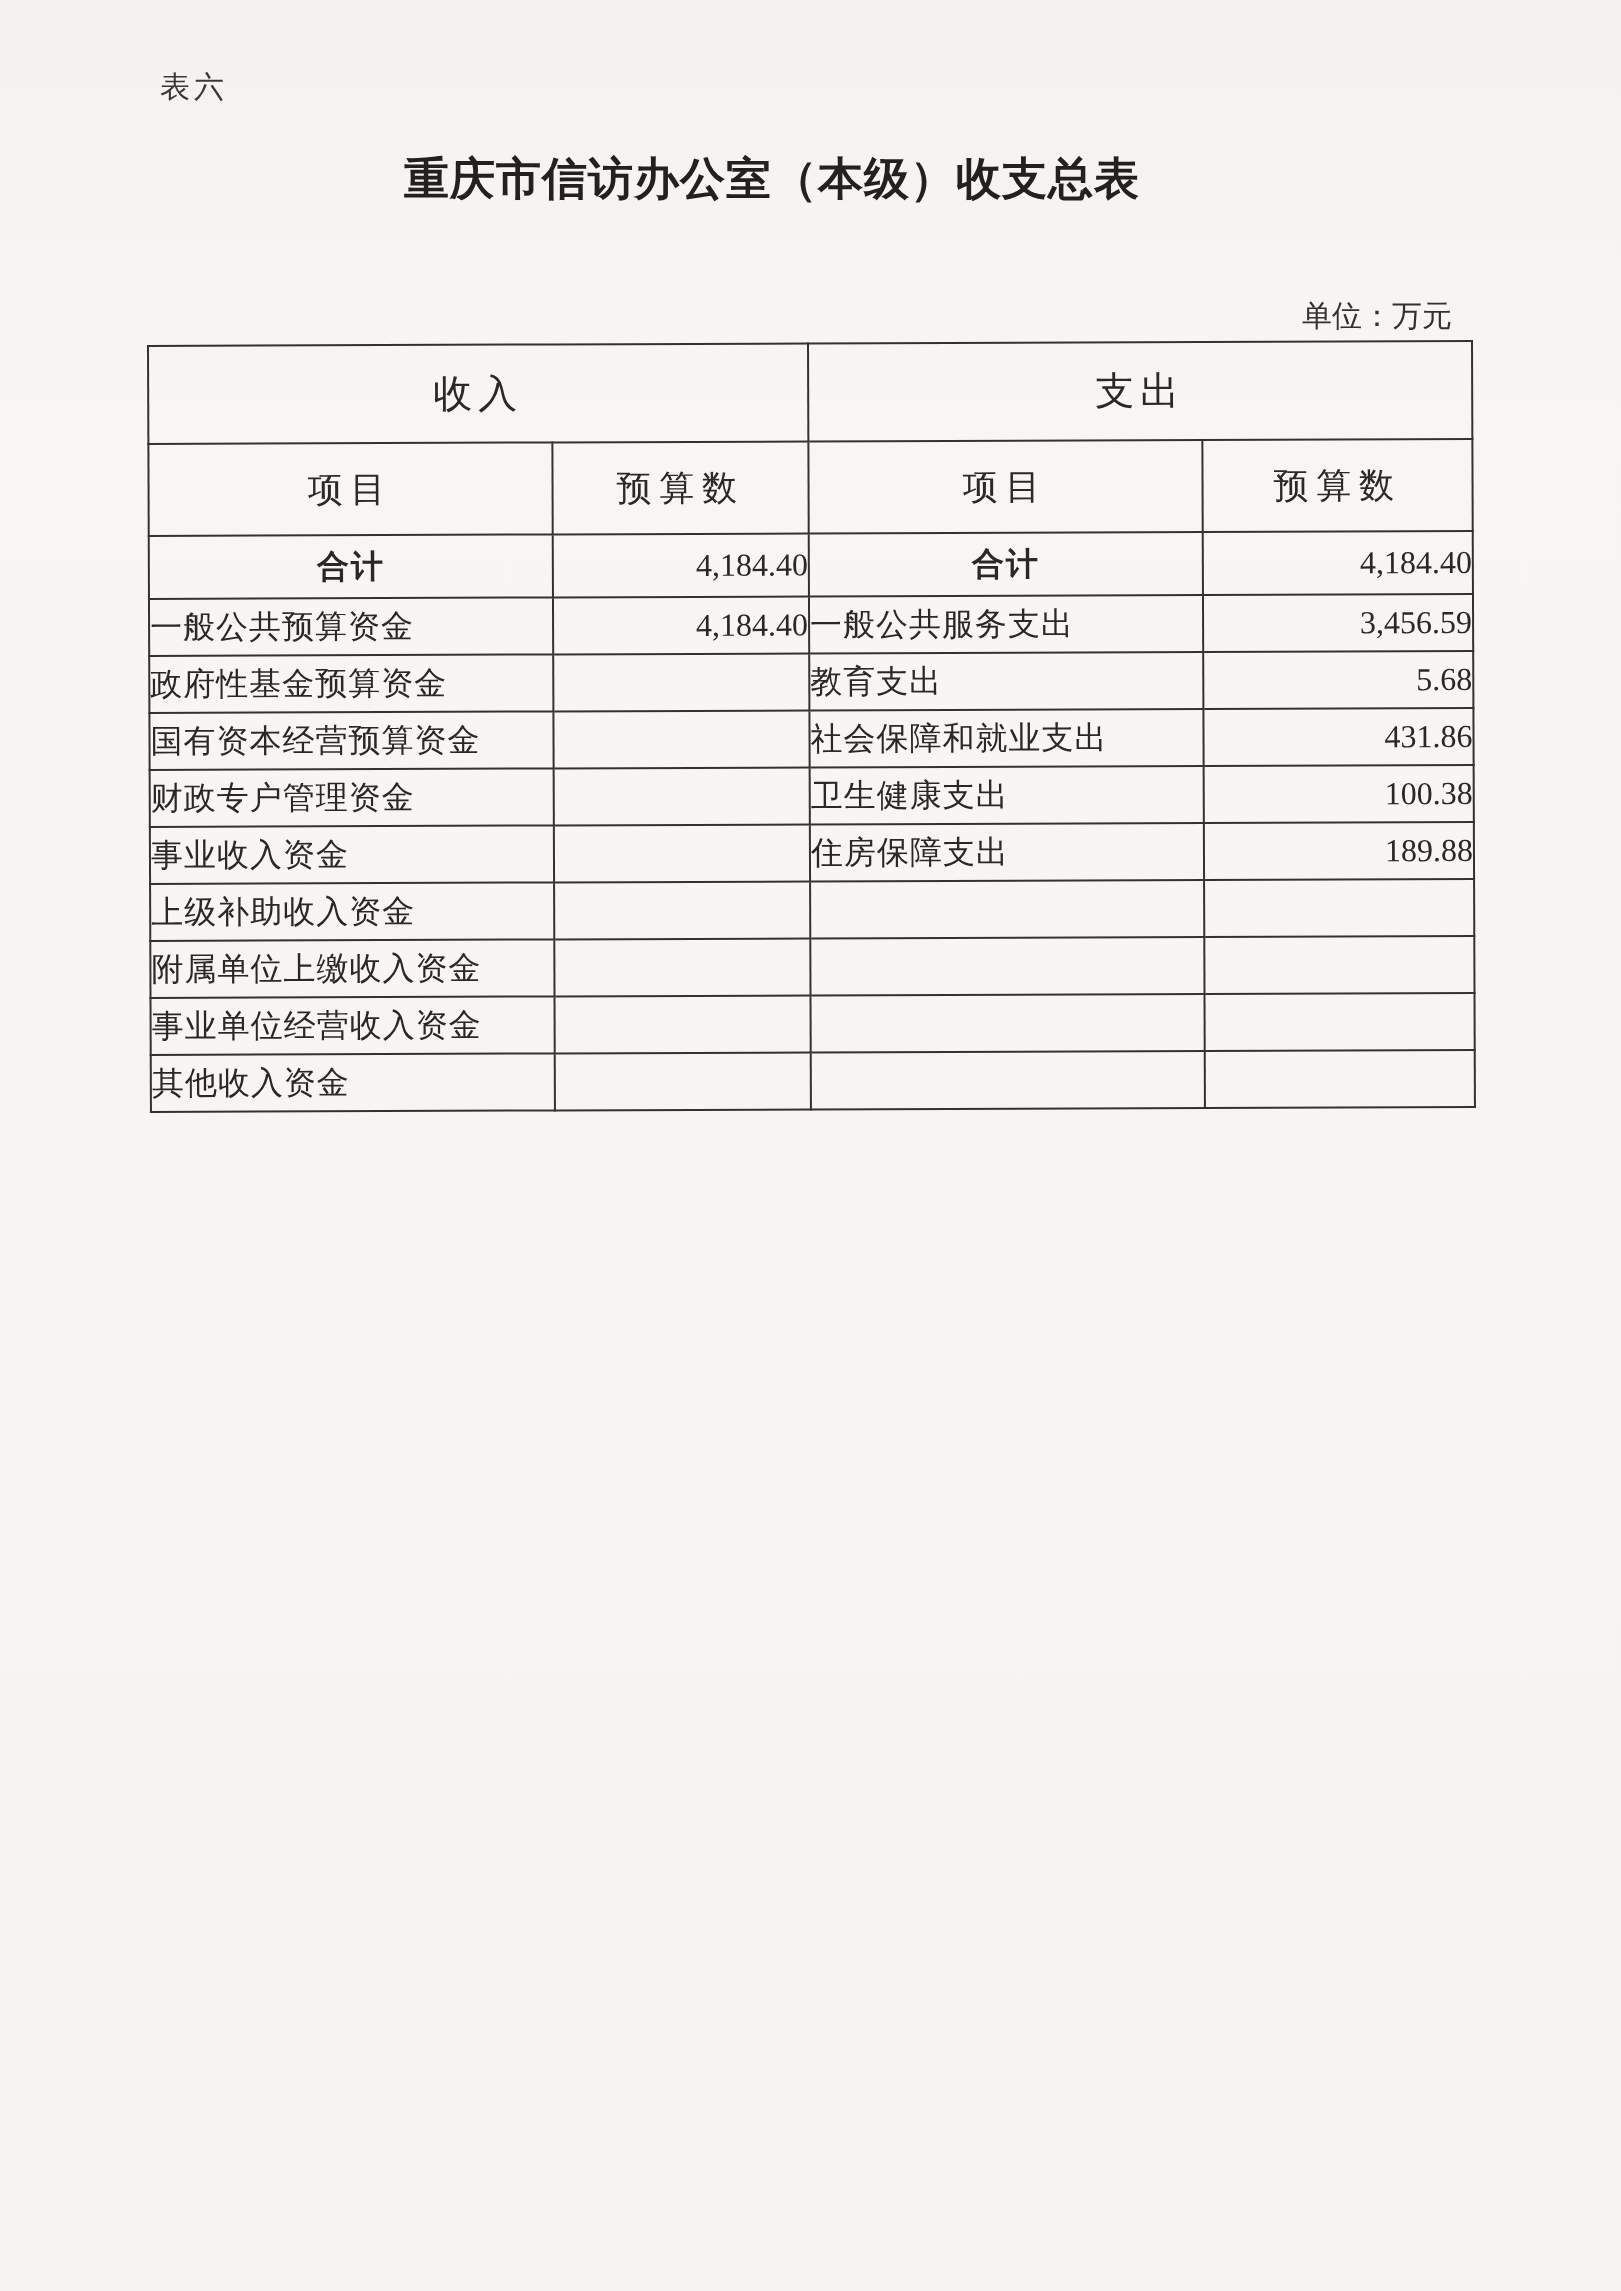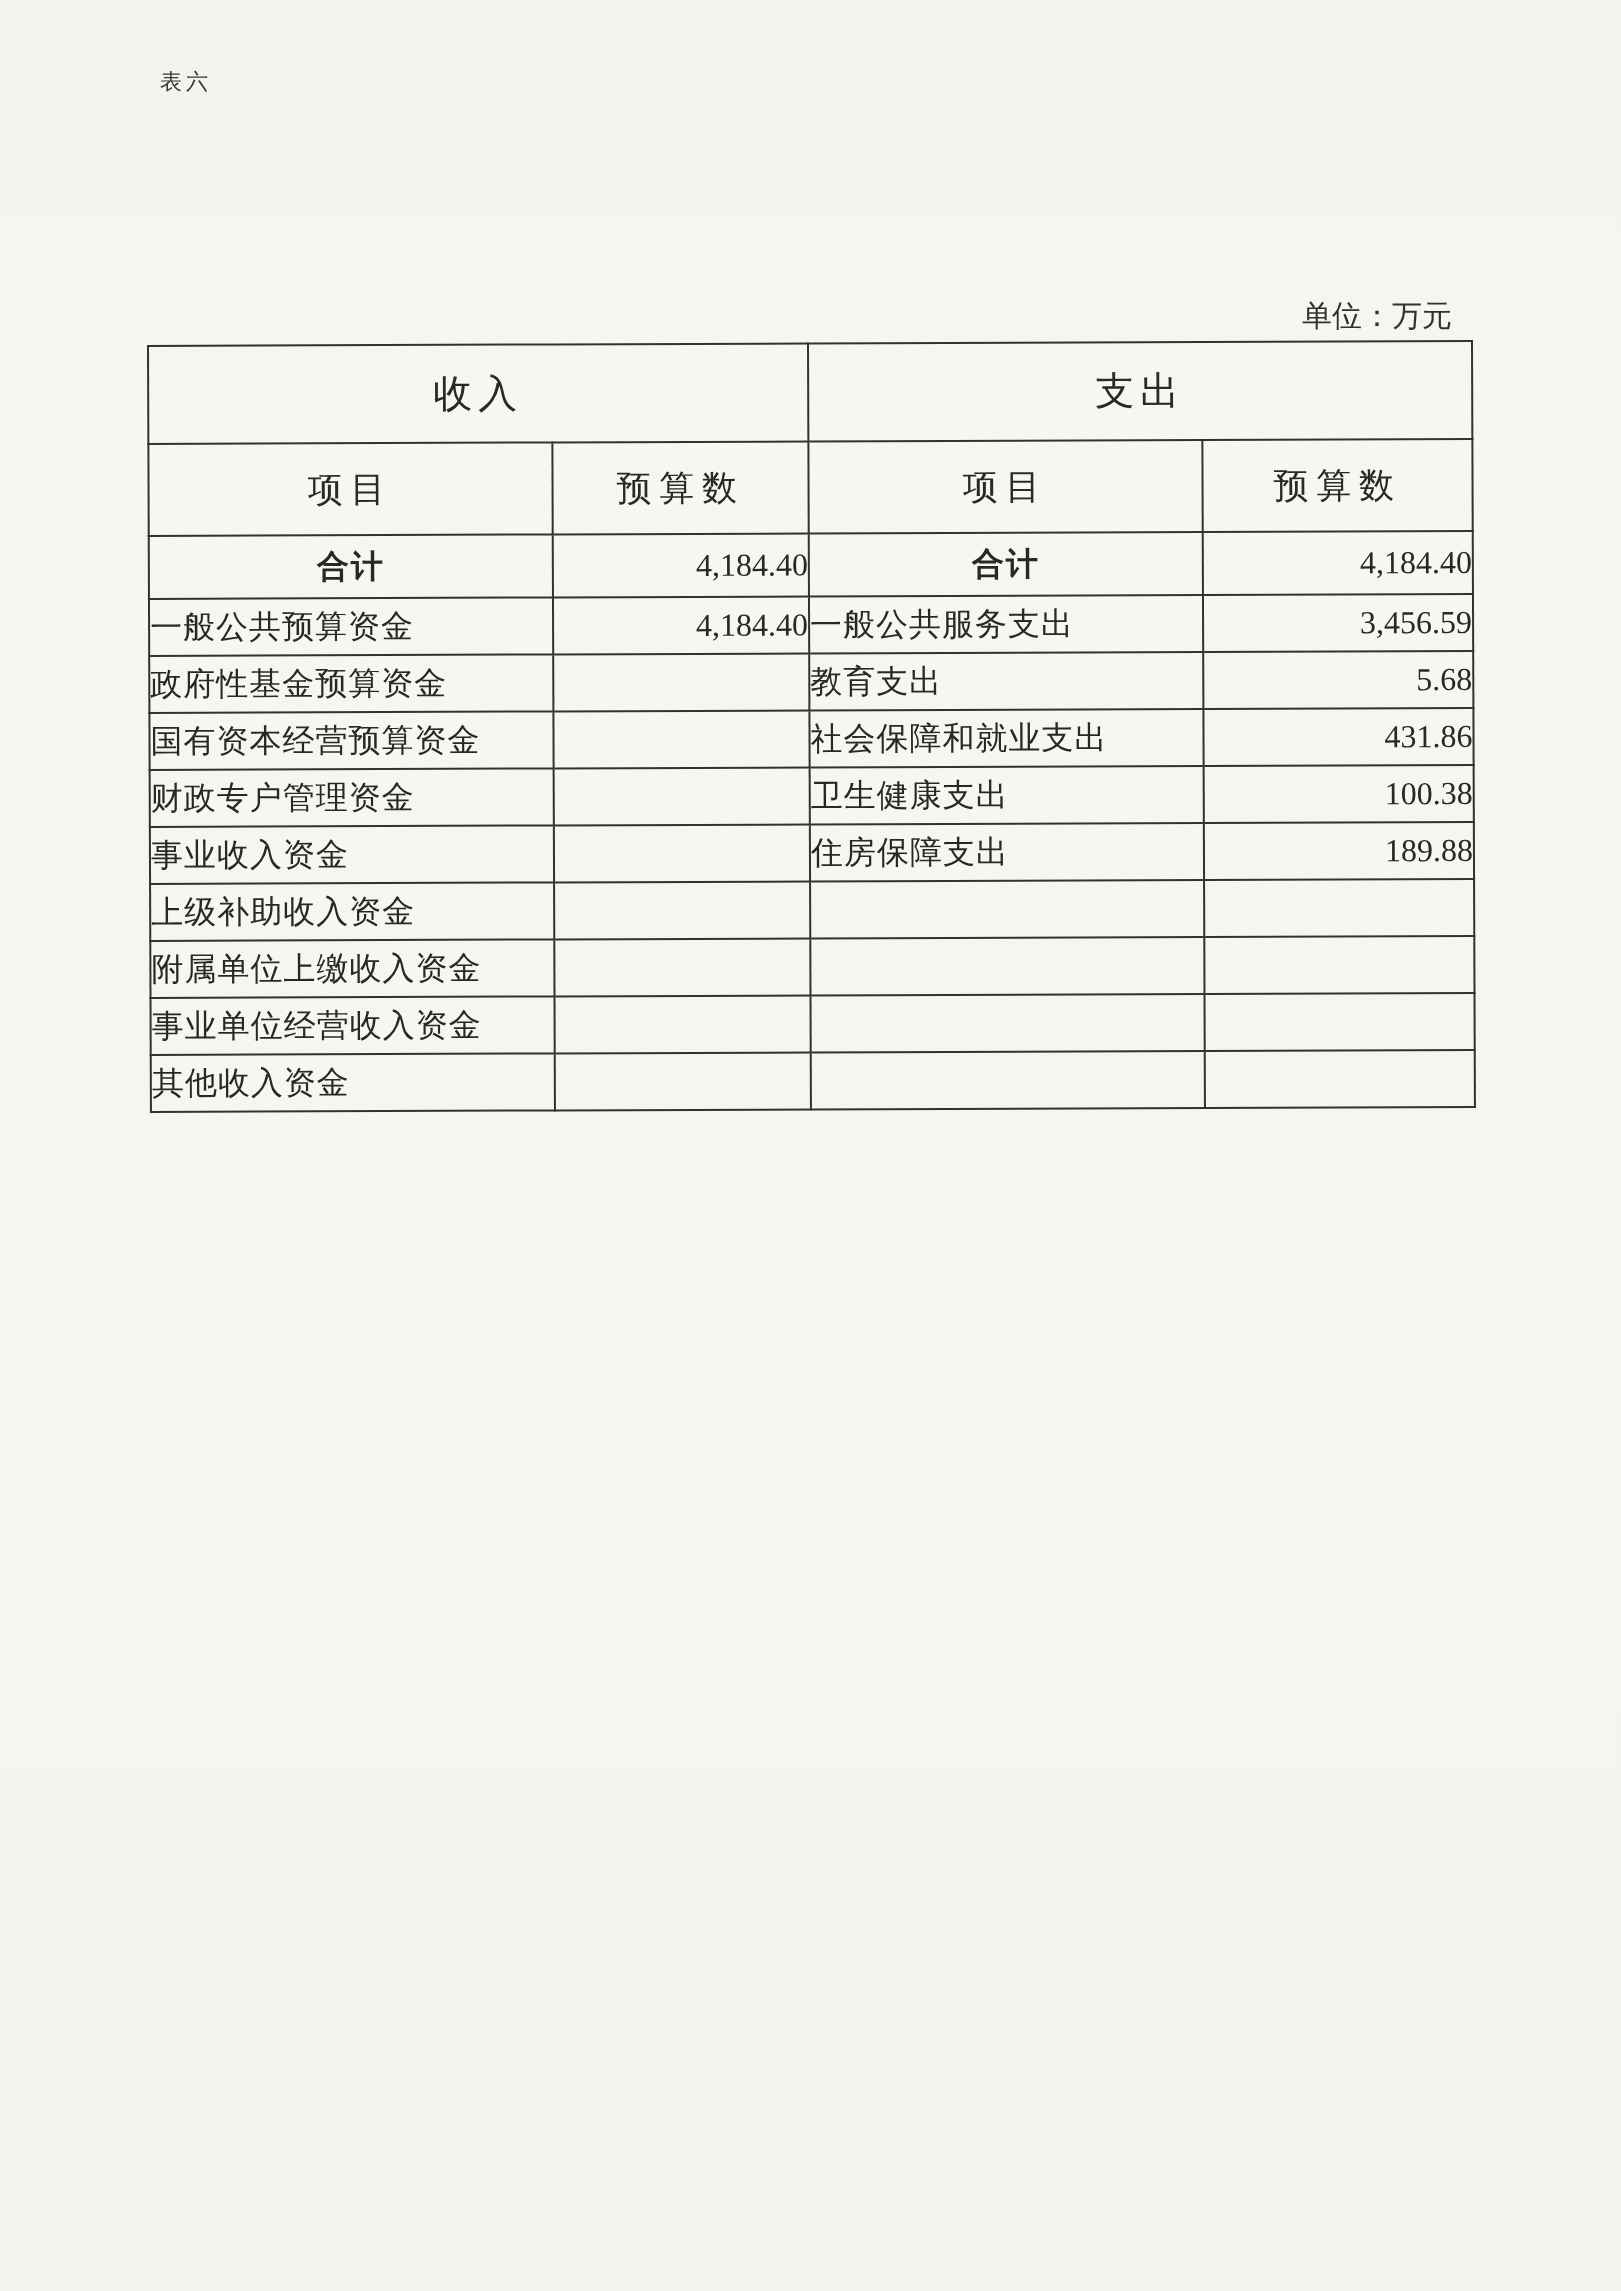--- a/index.html
+++ b/index.html
@@ -16,21 +16,21 @@
     overflow: hidden;
   }
   .page {
     position: absolute;
     inset: 0;
   }
   .corner-label {
     position: absolute;
     left: 160px;
     top: 67px;
-    font-size: 22px;
+    font-size: 30px;
     letter-spacing: 3.9px;
     color: #3a3835;
   }
   .doc-title {
     position: absolute;
     left: 404px;
     top: 149px;
     width: 716px;
     margin: 0;
     font-size: 45px;
@@ -113,20 +113,21 @@
     letter-spacing: 2px;
   }
 </style>
 </head>
 <body>
 
 <div class="page">
 
   <div class="corner-label">表六</div>
 
+  <h1 class="doc-title">重庆市信访办公室（本级）收支总表</h1>
 
   <div class="unit-note">单位：万元</div>
 
   <div class="table-wrap">
     <table class="budget">
       <colgroup>
         <col class="c-item-in">
         <col class="c-val-in">
         <col class="c-item-out">
         <col class="c-val-out">

